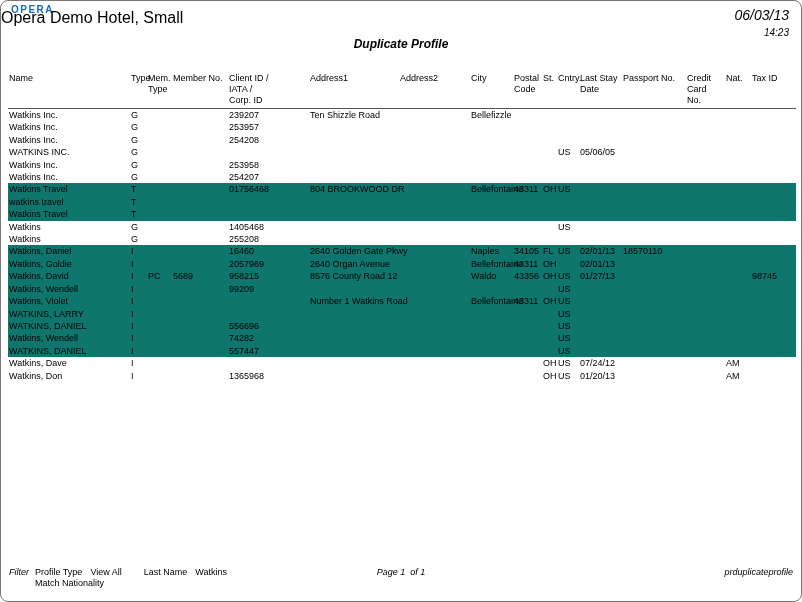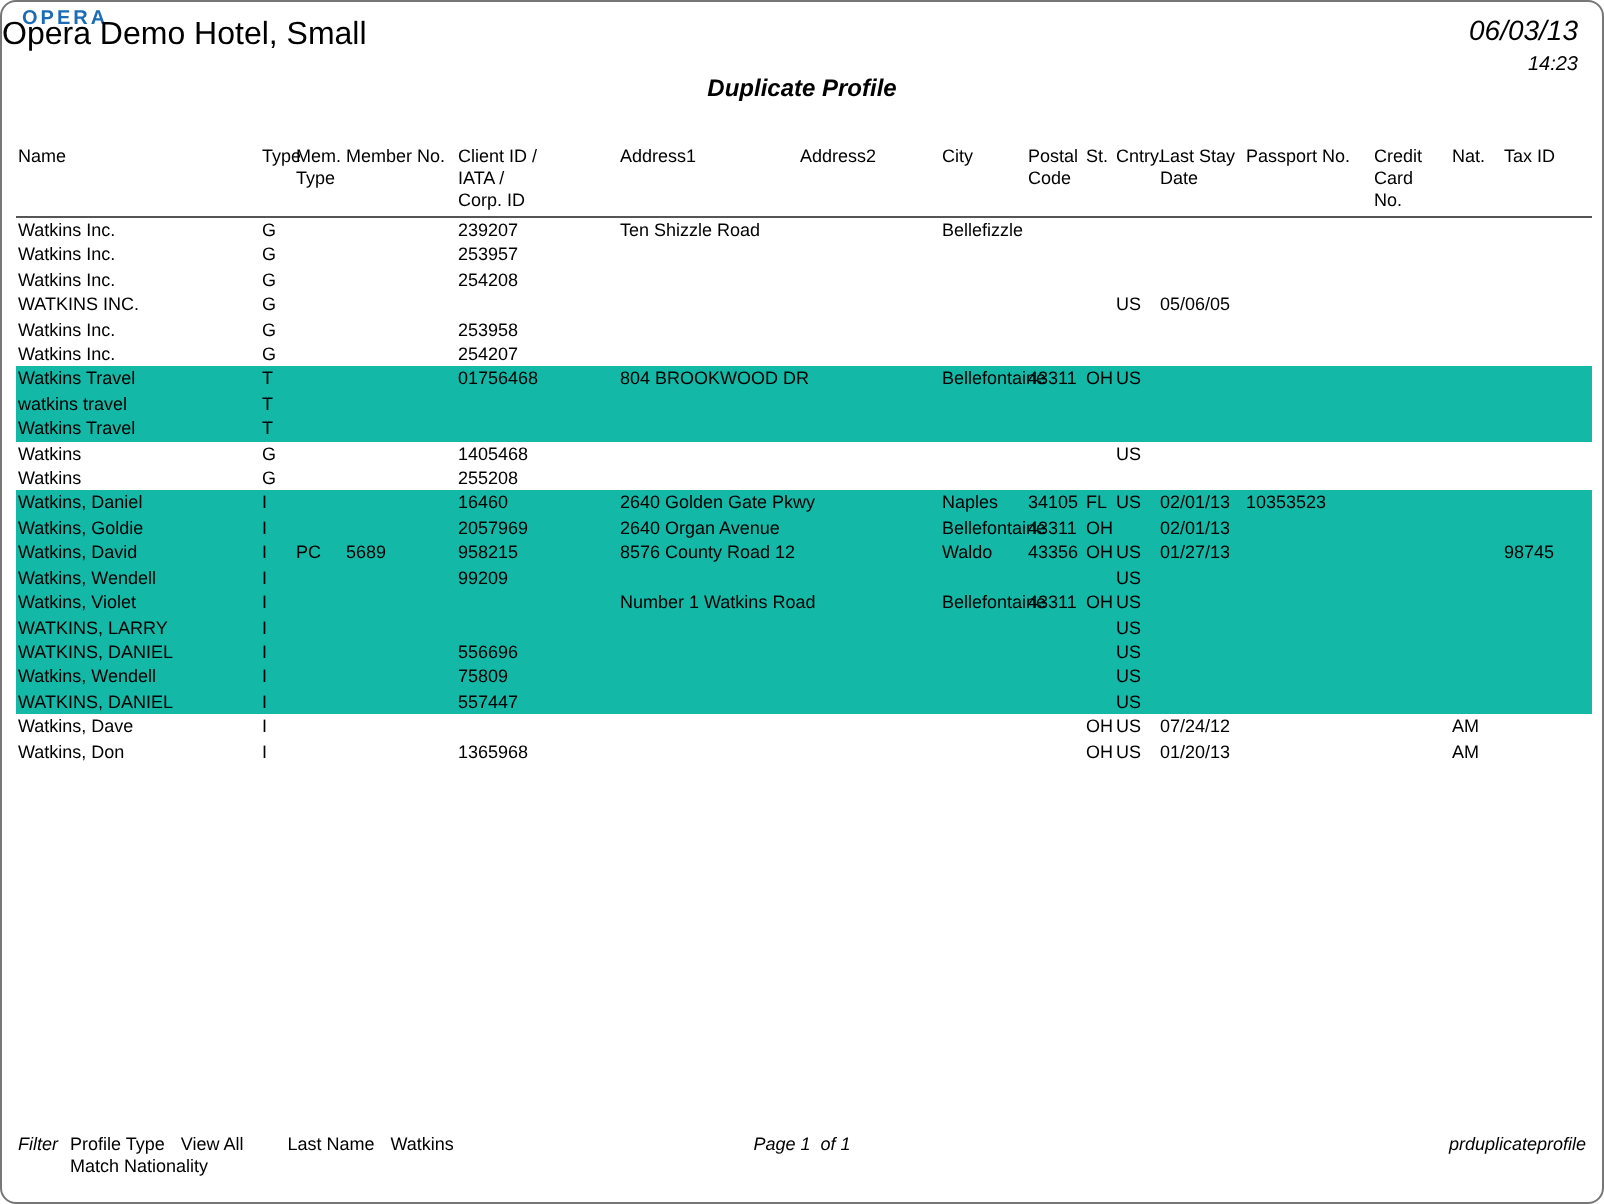--- a/index.html
+++ b/index.html
@@ -30,21 +30,21 @@
   th{
     font-weight:normal;text-align:left;vertical-align:top;
     white-space:pre-line;padding:3px 1px 0 1px;
     font-size:9px;line-height:11px;
     border-bottom:1px solid #555;height:35px;
   }
   td{
     padding:0 1px;height:12.4px;line-height:12.4px;
     font-size:9px;white-space:nowrap;overflow:visible;
   }
-  tr.shaded{background:#14b8a6;}
+  tr.shaded{background:#0f766e;}
   
   .footer{position:absolute;left:8px;right:8px;bottom:10px;height:24px;font-size:9px;}
   .filter-label{position:absolute;left:0;top:0;font-style:italic;}
   .filter-line1{position:absolute;left:26px;top:0;}
   .filter-line2{position:absolute;left:26px;top:11px;}
   .f-label{display:inline-block;margin-right:8px;}
   .f-gap{display:inline-block;margin-right:22px;}
   .page-info{position:absolute;left:0;top:0;width:100%;text-align:center;font-style:italic;white-space:pre;}
   .report-code{position:absolute;right:0;top:0;font-style:italic;}
 </style>
@@ -313,21 +313,21 @@
             <td></td>
             <td></td>
             <td>16460</td>
             <td>2640 Golden Gate Pkwy</td>
             <td></td>
             <td>Naples</td>
             <td>34105</td>
             <td>FL</td>
             <td>US</td>
             <td>02/01/13</td>
-            <td>10353523</td>
+            <td>18570110</td>
             <td></td>
             <td></td>
             <td></td>
           </tr>
           <tr class="shaded">
             <td>Watkins, Goldie</td>
             <td>I</td>
             <td></td>
             <td></td>
             <td>2057969</td>
@@ -431,21 +431,21 @@
             <td></td>
             <td></td>
             <td></td>
             <td></td>
           </tr>
           <tr class="shaded">
             <td>Watkins, Wendell</td>
             <td>I</td>
             <td></td>
             <td></td>
-            <td>75809</td>
+            <td>74282</td>
             <td></td>
             <td></td>
             <td></td>
             <td></td>
             <td></td>
             <td>US</td>
             <td></td>
             <td></td>
             <td></td>
             <td></td>

